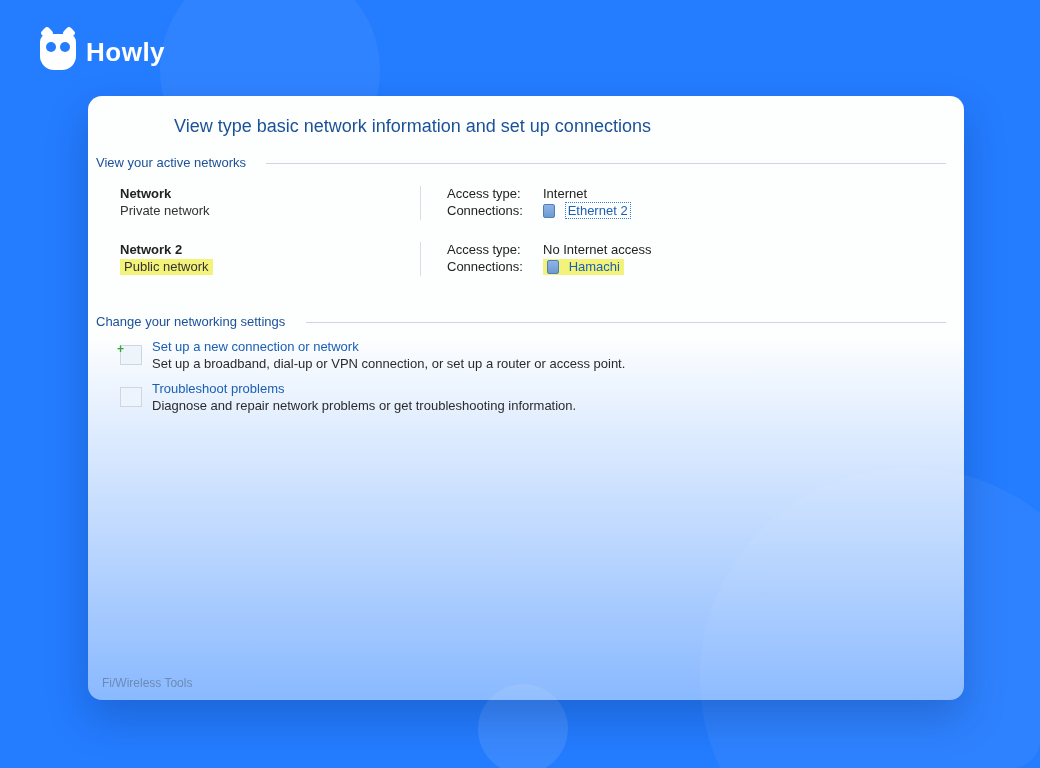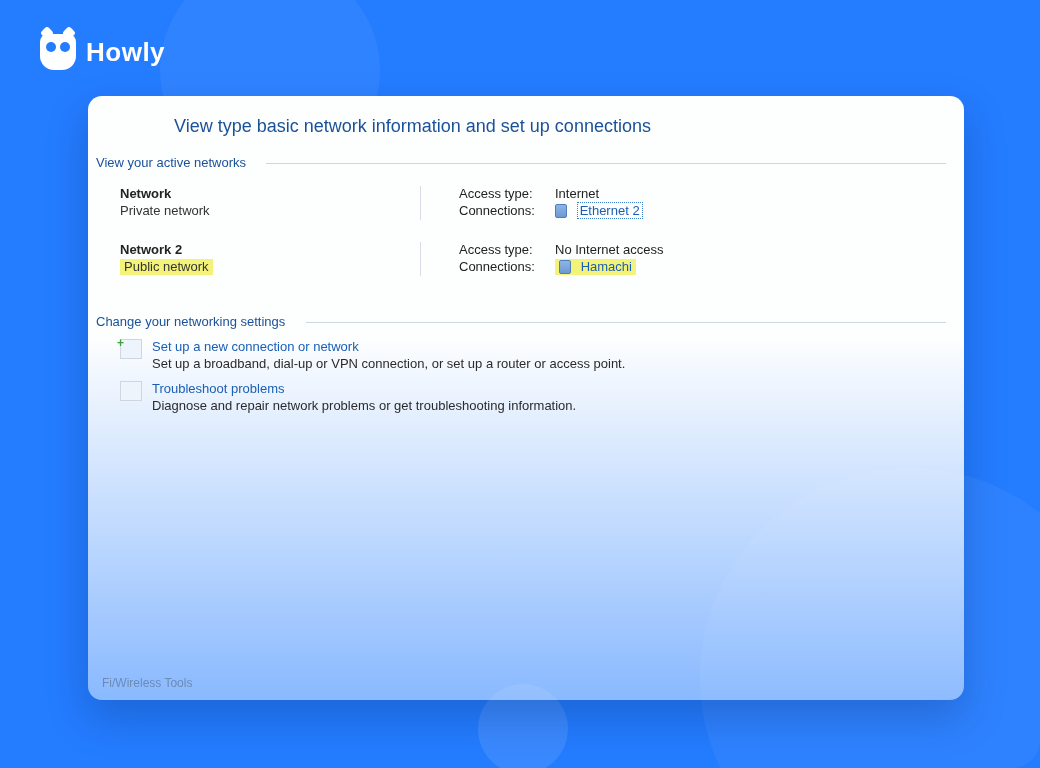--- a/index.html
+++ b/index.html
@@ -62,37 +62,37 @@
   .section-header::after {
     content: ""; position: absolute; top: 50%; height: 1px; background: #cfd6df;
     right: 0;
   }
   .sh-net::after  { left: 170px; }
   .sh-chg::after  { left: 210px; }
 
   .networks { margin: 4px 0 22px 0; }
   .net-row { display: flex; padding: 6px 0 16px 24px; }
   .net-left  { width: 300px; }
-  .net-right { flex: 1; border-left: 1px solid #d7dde6; padding-left: 38px; }
+  .net-right { flex: 1; border-left: 1px solid #d7dde6; padding-left: 26px; }
   .net-name { font-weight: 700; color: #222; }
   .net-type { color: #333; margin-top: 2px; }
   .kv { display: flex; margin-bottom: 2px; }
   .kv .k { width: 96px; color: #222; }
   .kv .v { color: #222; }
   .link { color: #1a5fb4; cursor: pointer; }
   .link.boxed { border: 1px dotted #3b7fd1; padding: 0 2px; }
   .nic-icon {
     display: inline-block; width: 12px; height: 14px; margin-right: 6px;
     background: linear-gradient(#8fb4e6,#6d9ad1); border: 1px solid #4d7fb8; border-radius: 2px;
     vertical-align: -3px;
   }
   .hl { background: #f3f37a; padding: 0 4px 1px 4px; }
 
   .settings { margin-left: 24px; }
-  .set-item { display: flex; align-items: flex-start; margin: 6px 0 10px 0; }
+  .set-item { display: flex; align-items: center; margin: 6px 0 10px 0; }
   .set-icon { width: 22px; height: 20px; margin-right: 10px; flex: 0 0 auto; border: 1px solid #cfd6df; background: #eef4fb; position: relative; }
   .set-icon.new::after { content: "+"; position: absolute; top: -4px; left: -4px; color: #3aa23a; font-weight: 700; font-size: 12px; }
   .set-texts .t { color: #1a5fb4; cursor: pointer; }
   .set-texts .d { color: #2b2b2b; margin-top: 2px; }
 
   .footnote {
     position: absolute; left: 14px; bottom: 10px; color: #6b8bb5; font-size: 12px;
   }
 </style>
 </head>

